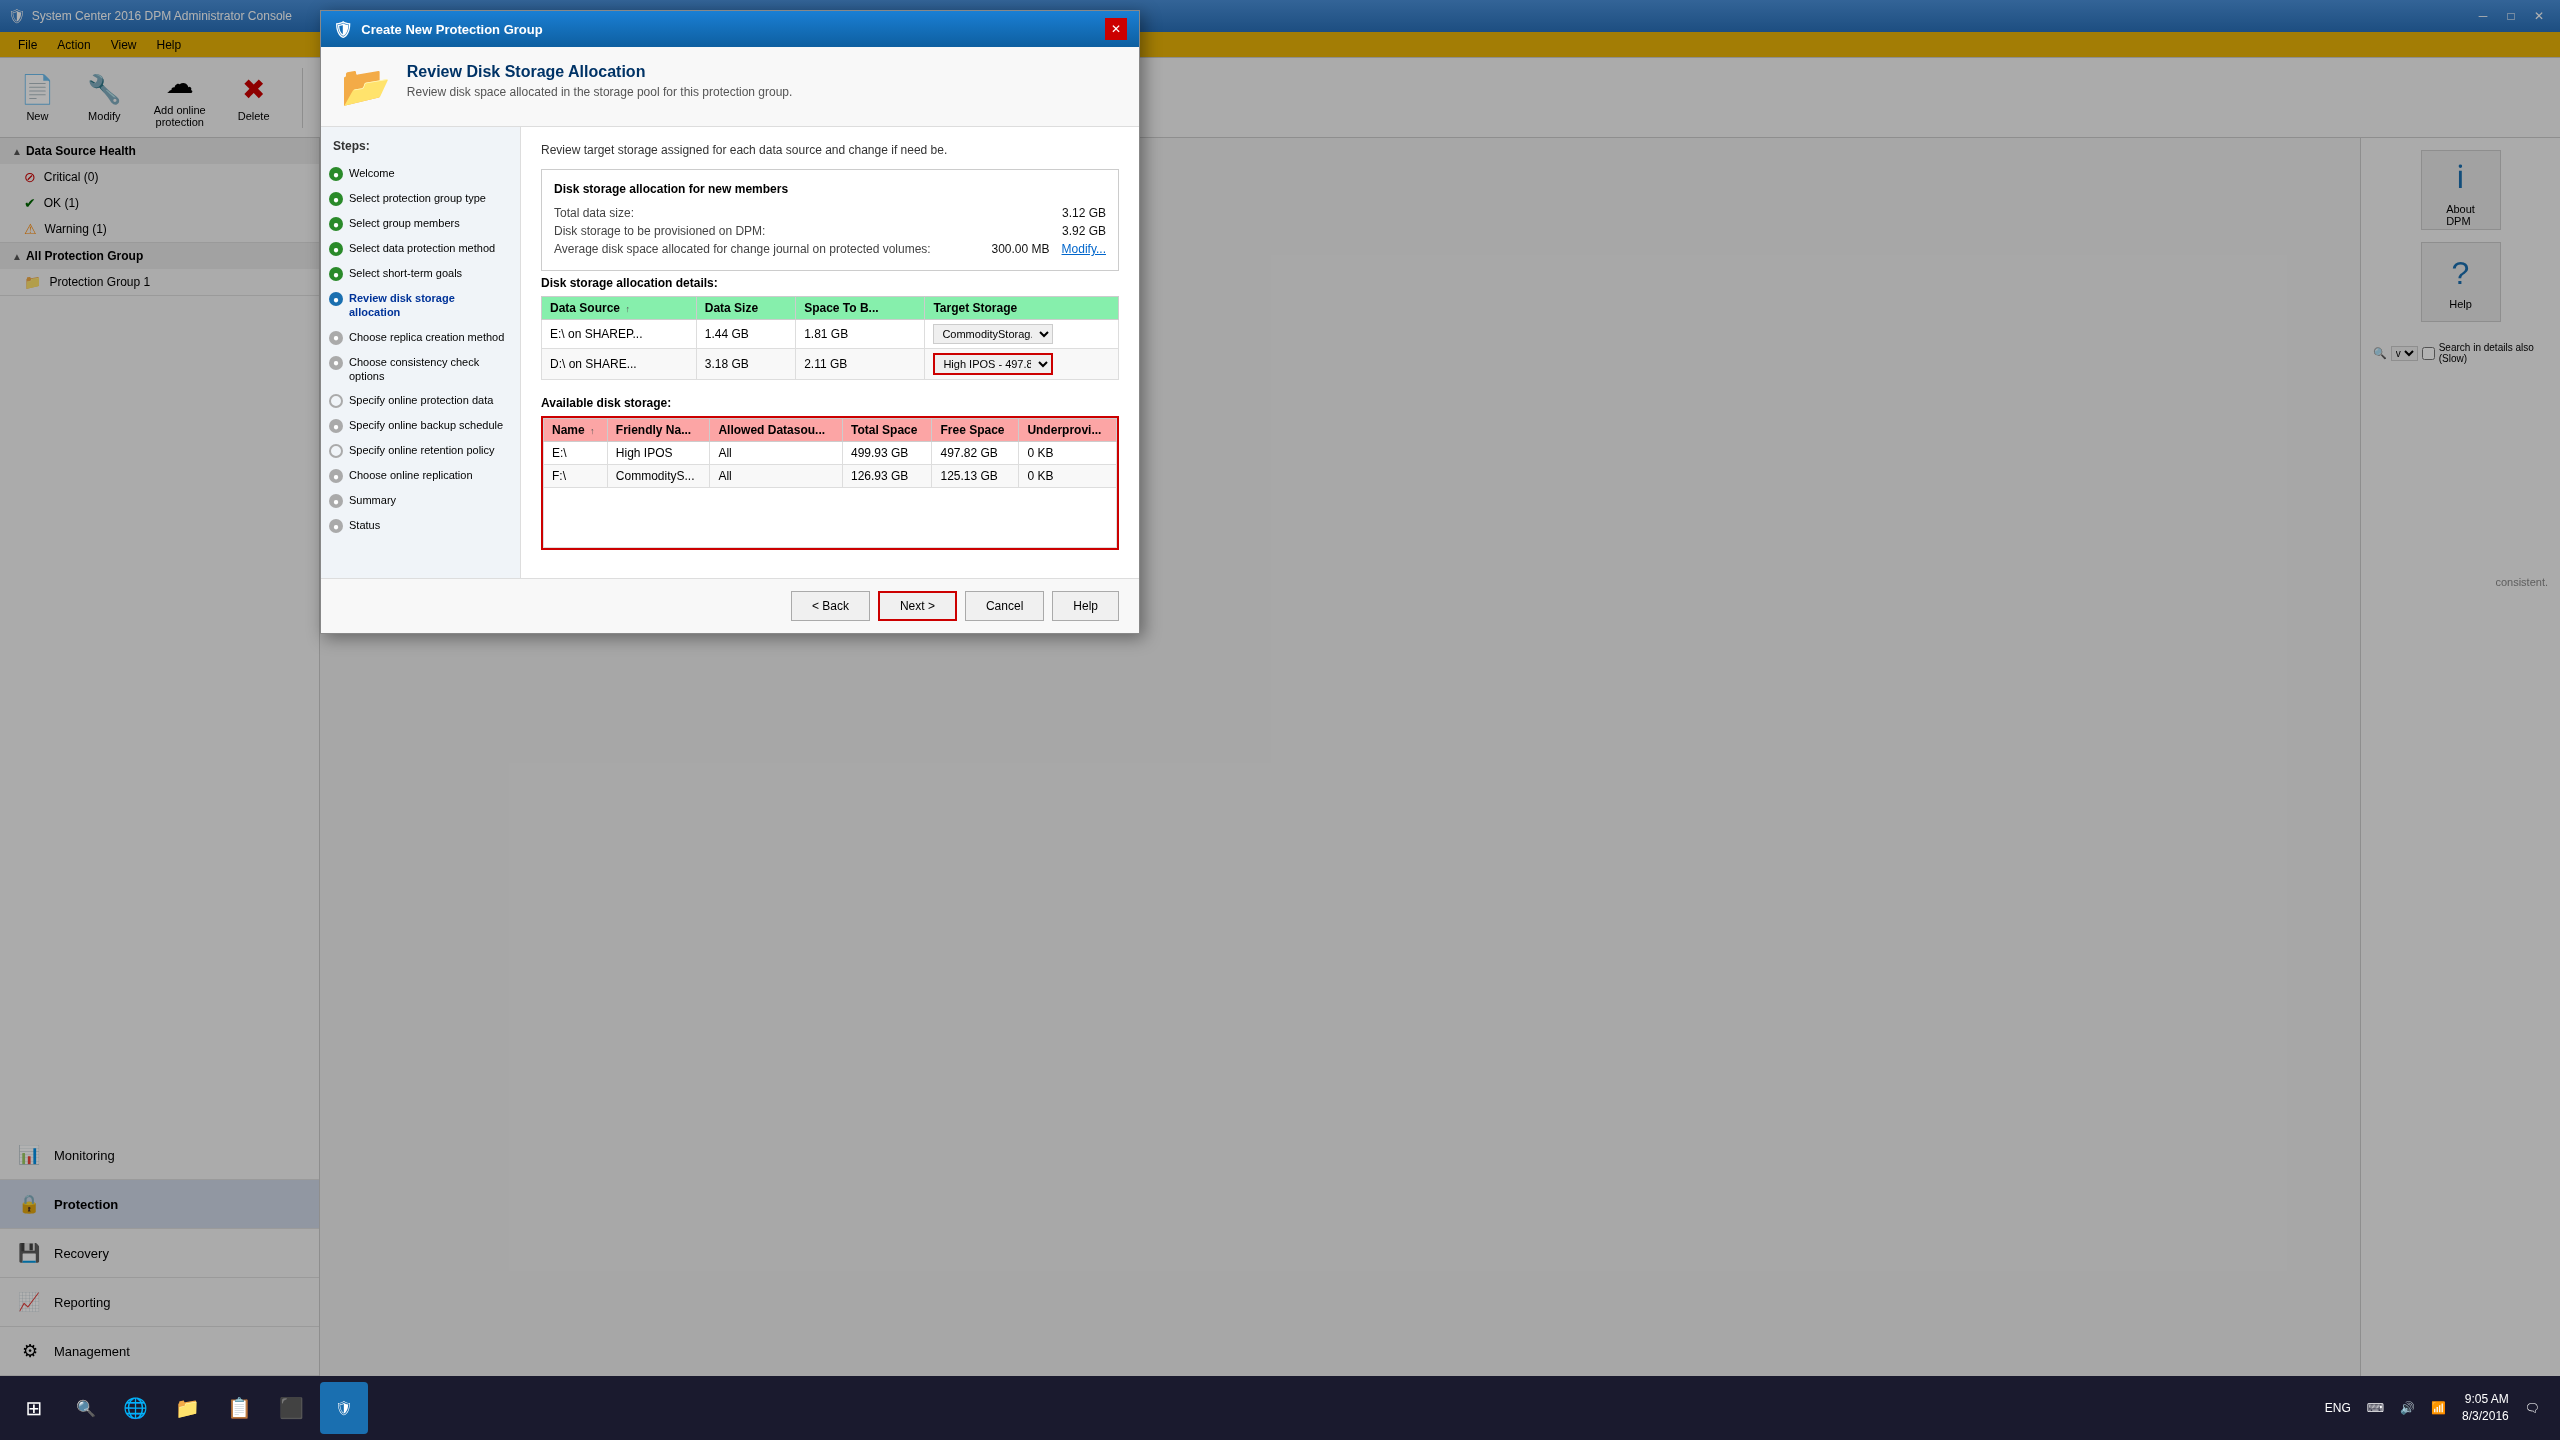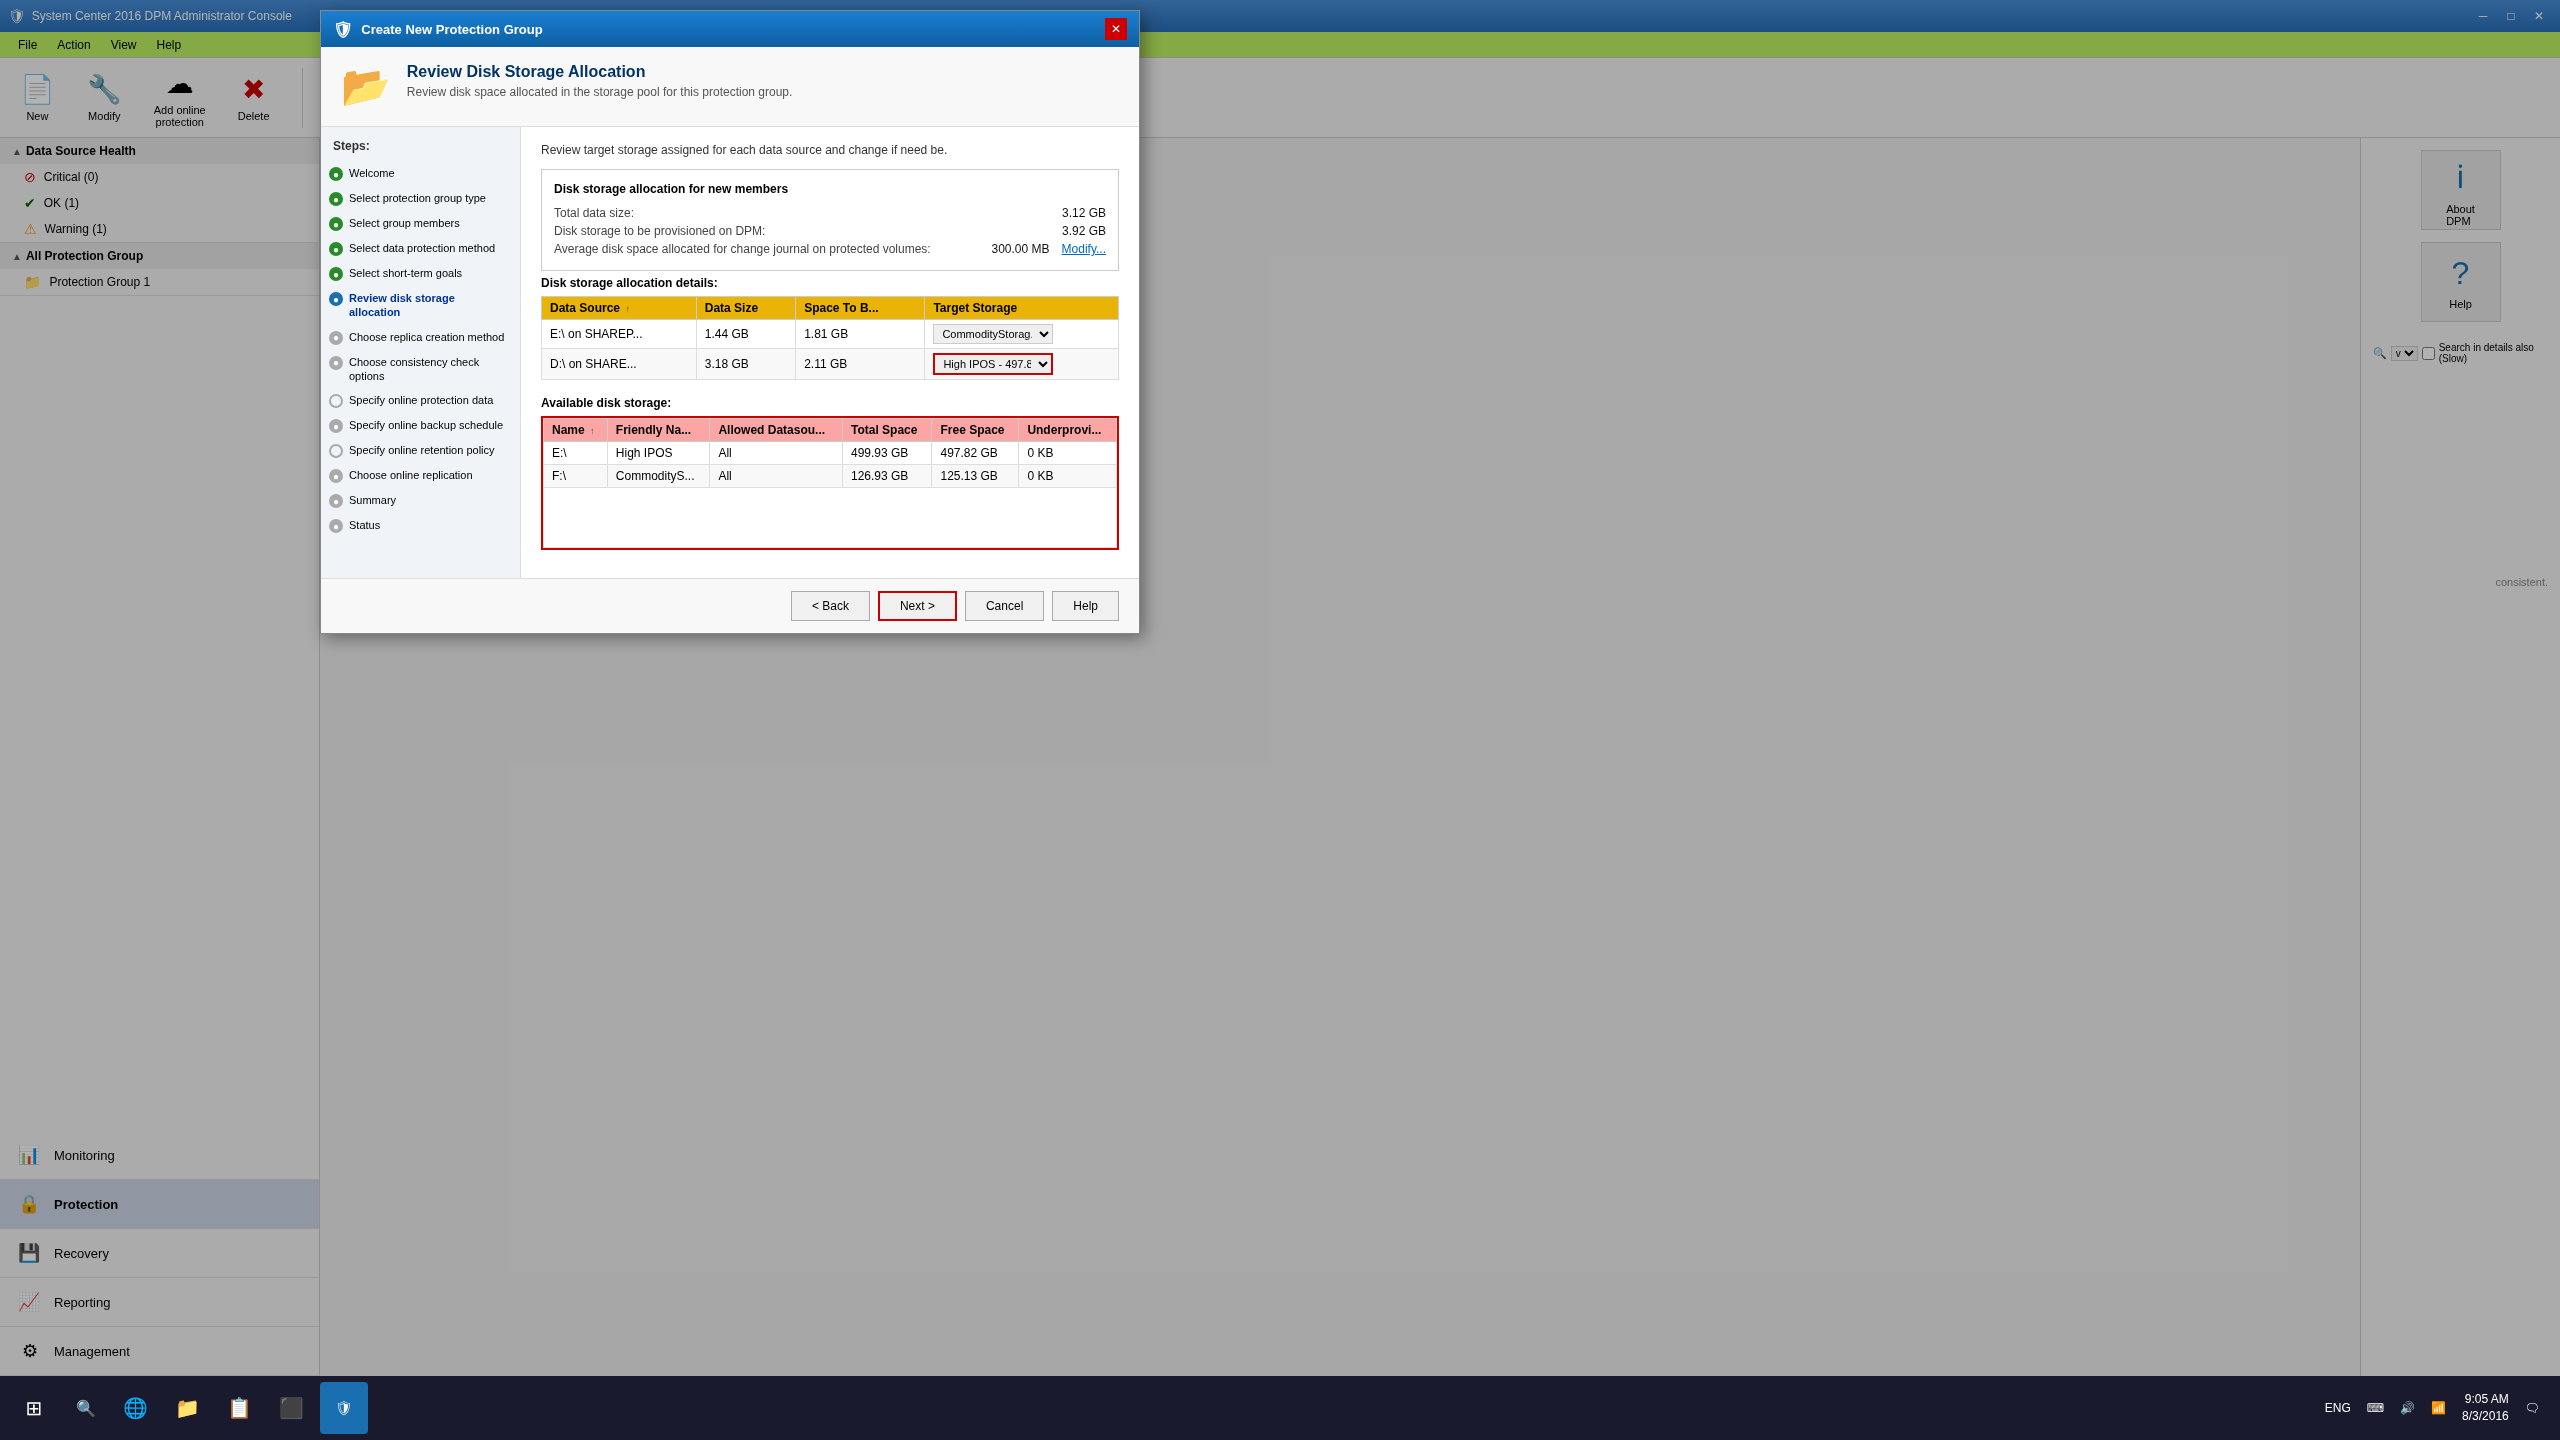--- a/index.html
+++ b/index.html
@@ -113,21 +113,21 @@
       color: white;
       cursor: pointer;
       font-size: 12px;
       display: flex;
       align-items: center;
       justify-content: center;
     }
 
     
     .menu-bar {
-      background: #bef264;
+      background: #eab308;
       height: 26px;
       display: flex;
       align-items: center;
       padding: 0 8px;
       border-bottom: 1px solid #ccc;
     }
     .menu-item {
       padding: 2px 10px;
       font-size: 12px;
       cursor: pointer;
@@ -418,21 +418,21 @@
       font-size: 12px;
     }
 
     .data-table {
       width: 100%;
       border-collapse: collapse;
       font-size: 12px;
       margin-bottom: 16px;
     }
     .data-table th {
-      background: #eab308;
+      background: #86efac;
       border: 1px solid #ccc;
       padding: 4px 8px;
       text-align: left;
       font-weight: bold;
     }
     .data-table td {
       border: 1px solid #ddd;
       padding: 4px 8px;
     }
     .data-table tr:nth-child(even) { background: #f8f8f8; }

